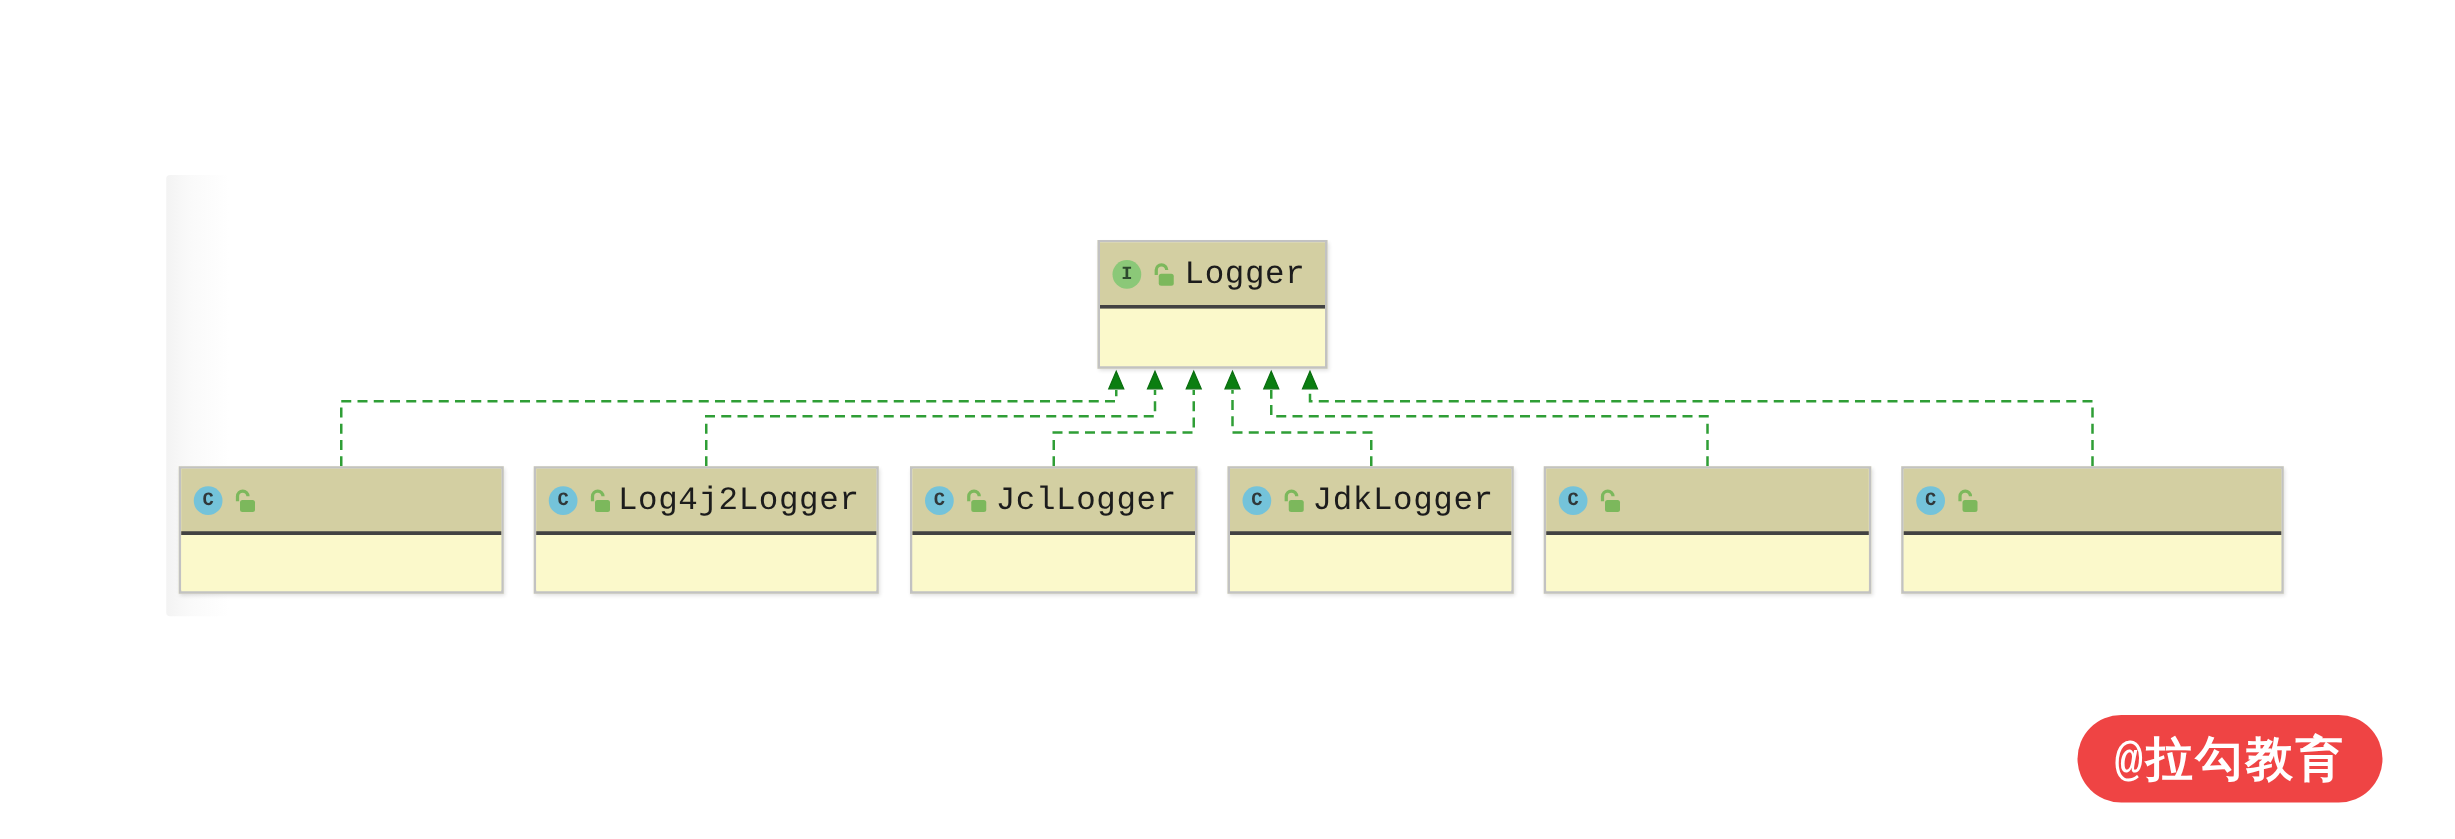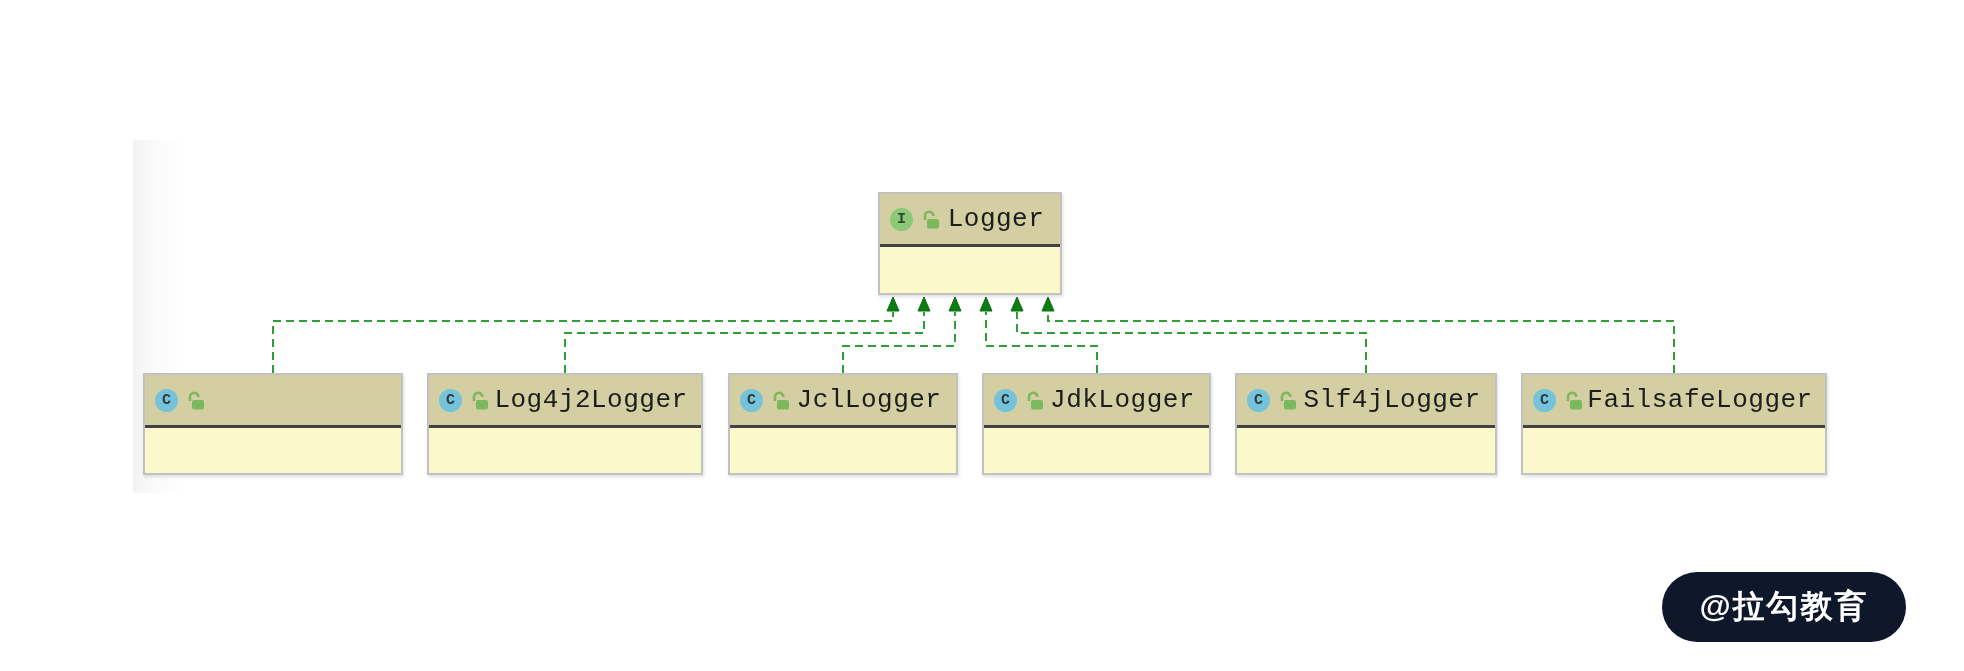--- a/index.html
+++ b/index.html
@@ -34,24 +34,24 @@
     font-size:15px; font-weight:bold; color:#30383a; line-height:1;
   }
   .badge-class { background:#74c3da; }
   .badge-interface { background:#8bc878; color:#2e4a2e; }
   .lock-icon { margin-left:7px; flex:0 0 auto; }
   .edges-svg { position:absolute; left:0; top:0; }
   .edge-line { fill:none; stroke:#2f9e36; stroke-width:2; stroke-dasharray:8 5; }
   .edge-arrow { fill:#0b7e11; stroke:#0a6e0f; stroke-width:1; }
   .watermark {
     position:absolute; left:1662px; top:572px; width:244px; height:70px;
-    border-radius:35px; background:#0f172a;
+    border-radius:35px; background:#ef4444;
     display:flex; align-items:center; justify-content:center;
-    font-family:Liberation Sans, sans-serif;
-    font-size:32px; font-weight:bold; color:#ffffff; letter-spacing:2px;
+    font-family:Liberation Mono, monospace;
+    font-size:38px; font-weight:bold; color:#ffffff; letter-spacing:2px;
   }
 </style>
 </head>
 <body>
 
 <div class="canvas">
 
   <div class="panel"></div>
 
   <svg class="edges-svg" width="1964" height="671">
@@ -128,32 +128,30 @@
     <div class="uml-body"></div>
   </div>
 
   <div class="uml-box" style="left:1235px; top:373px; width:262px;">
     <div class="uml-header">
       <span class="badge badge-class">C</span>
       <svg class="lock-icon" width="22" height="22" viewBox="0 0 22 22">
         <path d="M5 12 V8 a4.2 4.2 0 0 1 8.4 0" fill="none" stroke="#7cb85c" stroke-width="2.6"></path>
         <rect x="7" y="11" width="12" height="9.5" rx="2" fill="#7cb85c"></rect>
       </svg>
-      <span class="uml-title">Slf4jLogger</span>
     </div>
     <div class="uml-body"></div>
   </div>
 
   <div class="uml-box" style="left:1521px; top:373px; width:306px;">
     <div class="uml-header">
       <span class="badge badge-class">C</span>
       <svg class="lock-icon" width="22" height="22" viewBox="0 0 22 22">
         <path d="M5 12 V8 a4.2 4.2 0 0 1 8.4 0" fill="none" stroke="#7cb85c" stroke-width="2.6"></path>
         <rect x="7" y="11" width="12" height="9.5" rx="2" fill="#7cb85c"></rect>
       </svg>
-      <span class="uml-title">FailsafeLogger</span>
     </div>
     <div class="uml-body"></div>
   </div>
 
   <div class="watermark">@拉勾教育</div>
 
 </div>
 
 </body></html>

